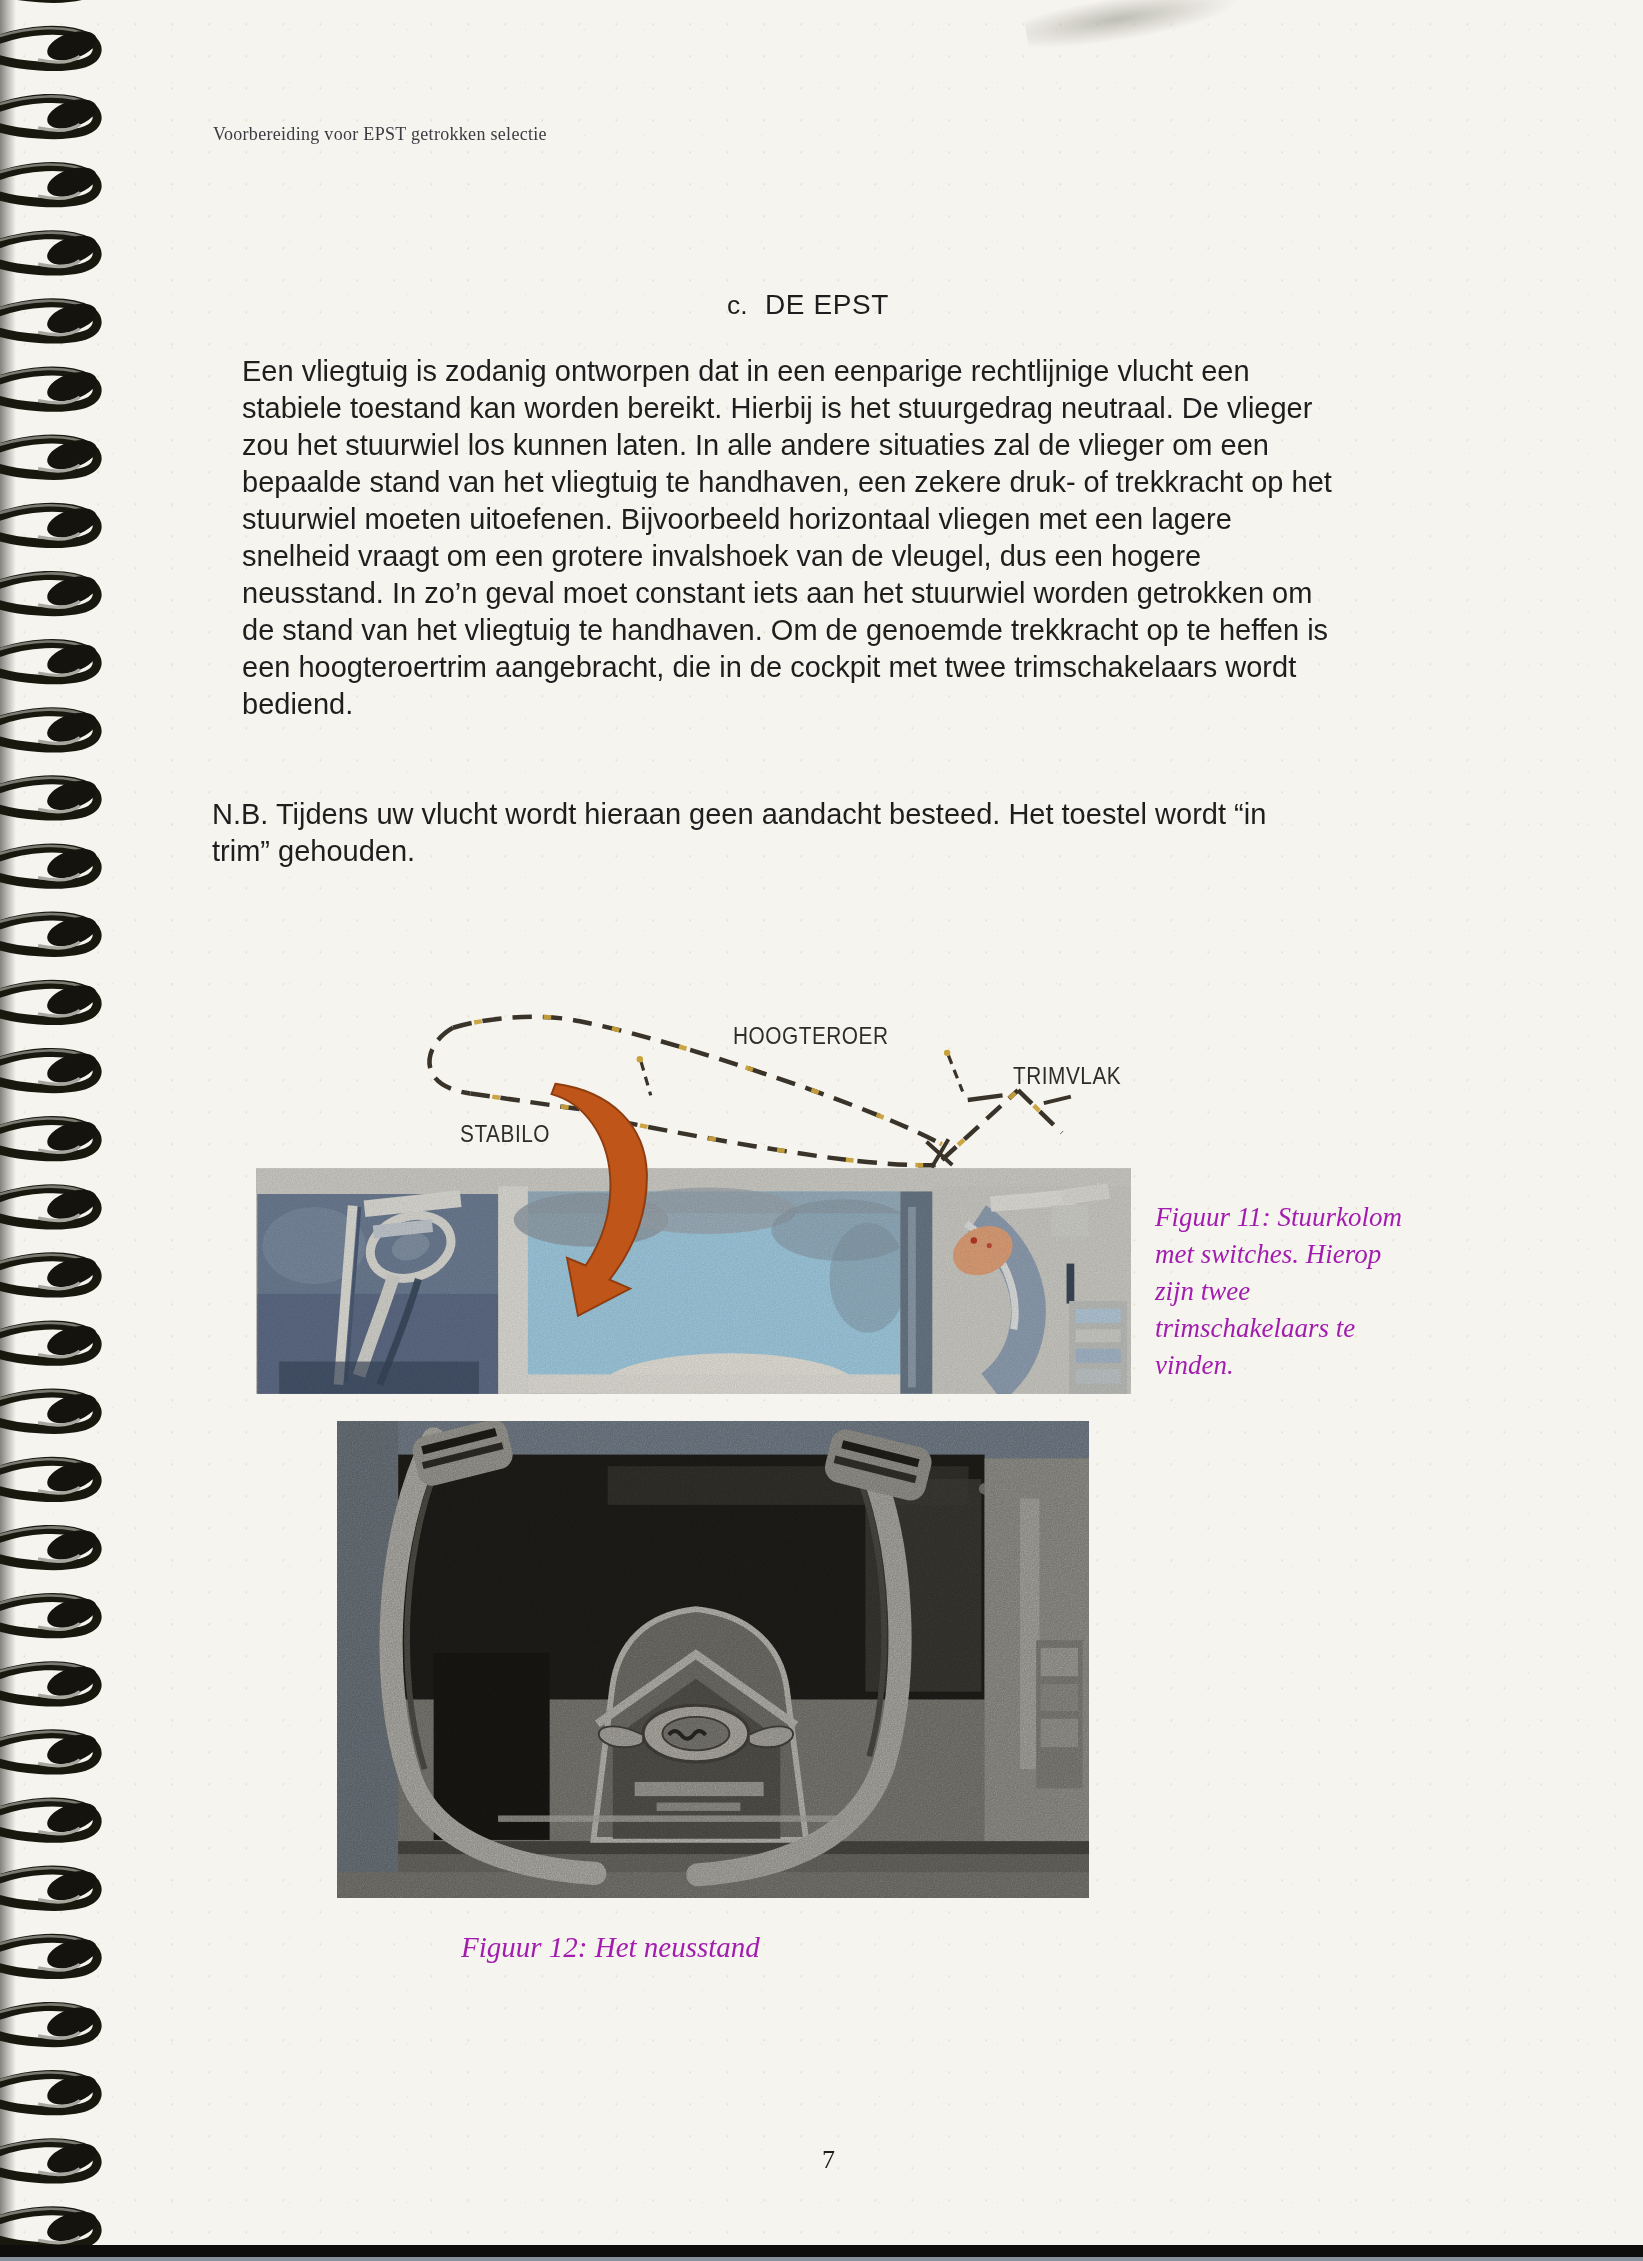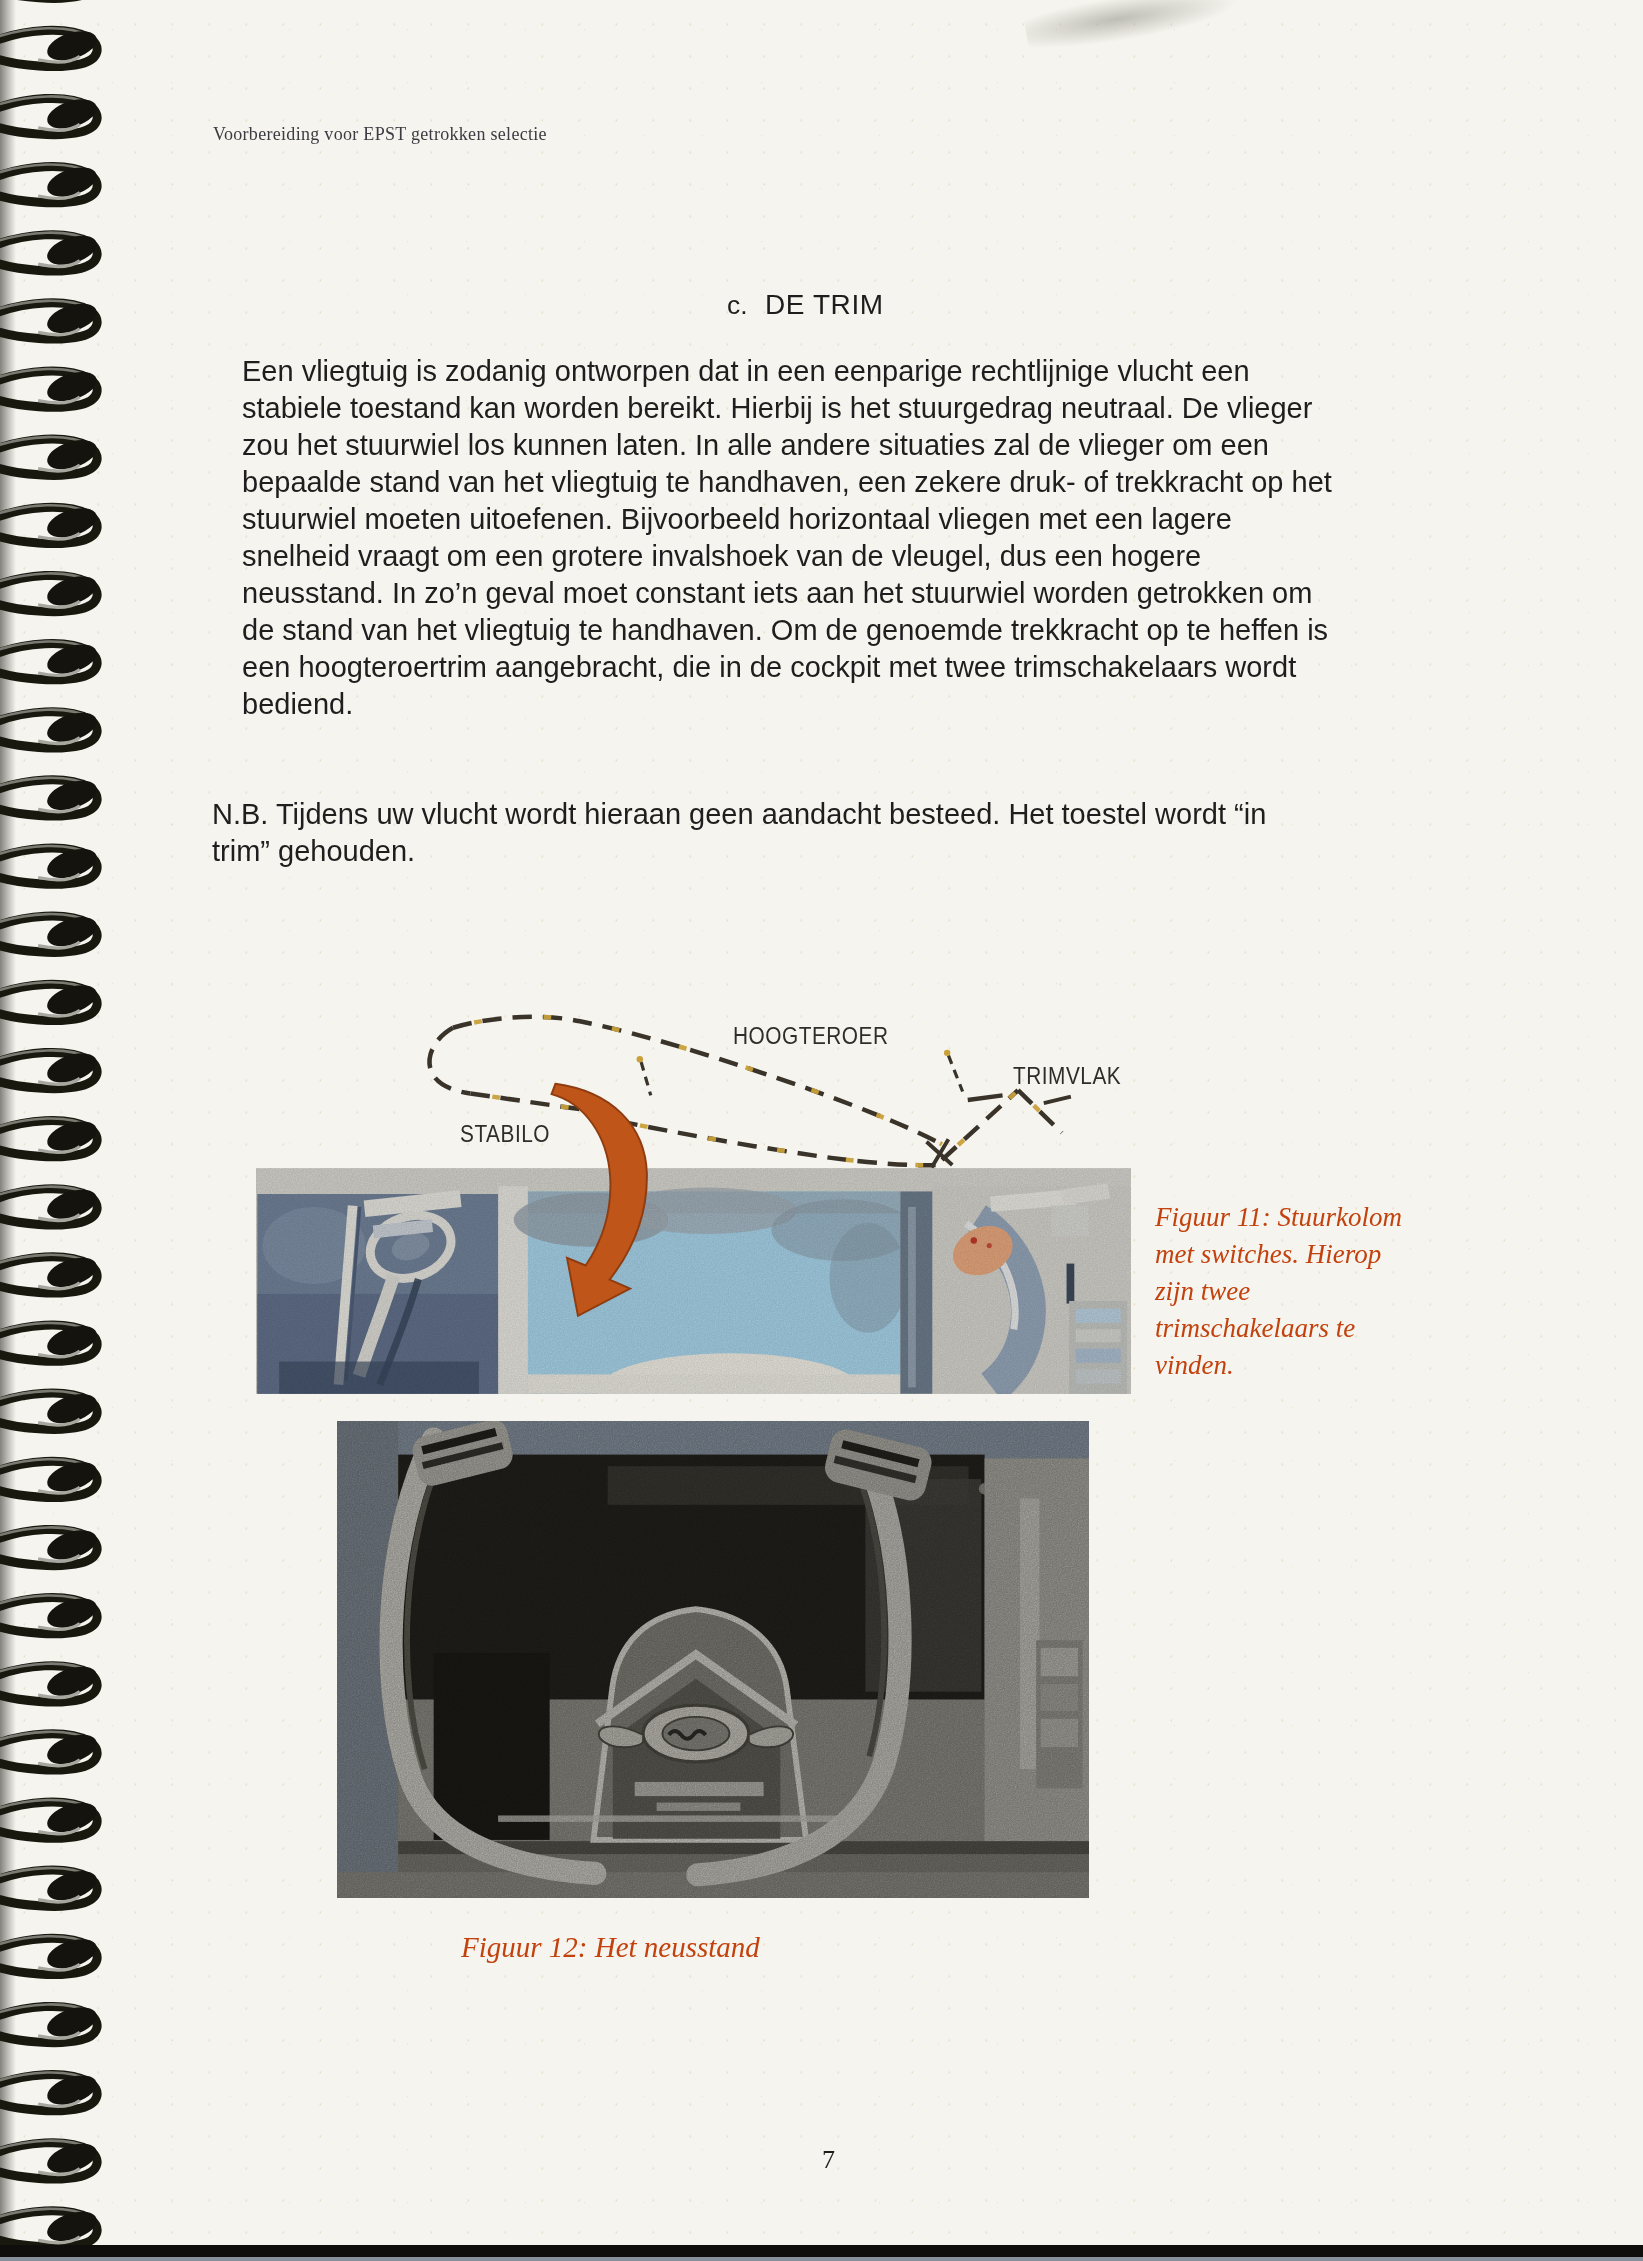--- a/index.html
+++ b/index.html
@@ -30,21 +30,21 @@
   .para1{left:212px;top:353px;margin-left:30px;}
   .nb{left:212px;top:796px;}
   .dlabel{font-size:24.5px;color:#2e2d29;transform:scaleX(.85);transform-origin:left top;
     letter-spacing:0.6px;z-index:6;}
   .l-hoogteroer{left:733px;top:1022px;}
   .l-trimvlak{left:1013px;top:1062px;}
   .l-stabilo{left:460px;top:1120px;}
   .overlay{left:0;top:0;width:1643px;height:2261px;z-index:5;pointer-events:none;}
   .fig11{left:256px;top:1168px;width:875px;height:226px;z-index:2;}
   .fig12{left:337px;top:1421px;width:752px;height:477px;z-index:2;}
-  .caption{font-family:"Liberation Serif",serif;font-style:italic;color:#c2410c;z-index:3;}
+  .caption{font-family:"Liberation Serif",serif;font-style:italic;color:#a21caf;z-index:3;}
   .cap11{left:1155px;top:1199px;font-size:27px;line-height:37px;white-space:pre;}
   .cap12{left:461px;top:1931px;font-size:29px;}
   .pageno{left:822px;top:2145px;font-family:"Liberation Serif",serif;
     font-size:26px;color:#1c1c1c;z-index:3;}
   .bottom-black{left:0;top:2245px;width:1643px;height:11.6px;background:#0f0e0c;z-index:6;}
   .bottom-blue{left:0;top:2257px;width:1643px;height:4.5px;background:#87919c;z-index:6;}
 </style>
 </head>
 <body>
 
@@ -98,21 +98,21 @@
       <use href="#ring" xlink:href="#ring" transform="translate(0 3464) rotate(-4)"></use>
     </g>
 </svg>
 
 <div class="abs edge-strip"></div>
 <div class="abs smudge"></div>
 
 <div class="abs header">Voorbereiding voor EPST getrokken selectie</div>
 
 <div class="abs section-title">
-  <span class="prefix">c.</span><span class="heading">DE TRIM</span>
+  <span class="prefix">c.</span><span class="heading">DE EPST</span>
 </div>
 
 <div class="abs body-text para1">Een vliegtuig is zodanig ontworpen dat in een eenparige rechtlijnige vlucht een
 stabiele toestand kan worden bereikt. Hierbij is het stuurgedrag neutraal. De vlieger
 zou het stuurwiel los kunnen laten. In alle andere situaties zal de vlieger om een
 bepaalde stand van het vliegtuig te handhaven, een zekere druk- of trekkracht op het
 stuurwiel moeten uitoefenen. Bijvoorbeeld horizontaal vliegen met een lagere
 snelheid vraagt om een grotere invalshoek van de vleugel, dus een hogere
 neusstand. In zo’n geval moet constant iets aan het stuurwiel worden getrokken om
 de stand van het vliegtuig te handhaven. Om de genoemde trekkracht op te heffen is

